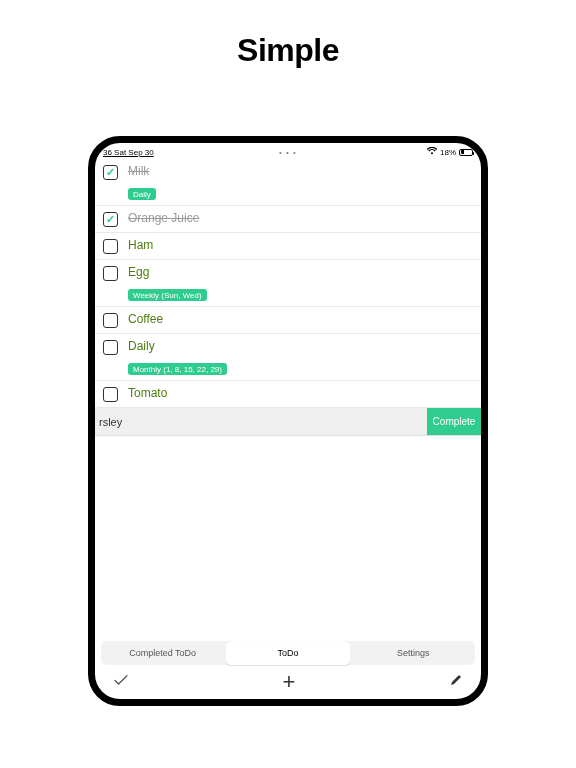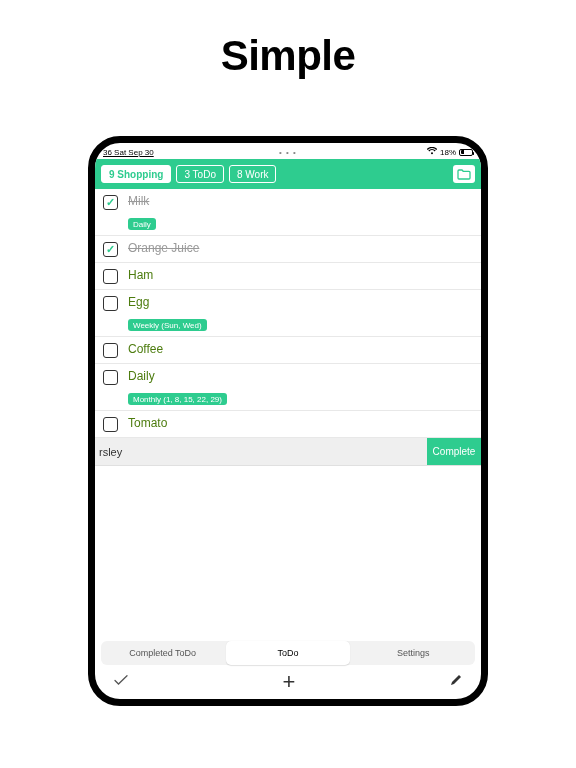--- a/index.html
+++ b/index.html
@@ -6,21 +6,21 @@
   body {
     background: #ffffff;
     font-family: -apple-system, BlinkMacSystemFont, "Helvetica Neue", Arial, sans-serif;
     width: 576px;
     height: 768px;
     overflow: hidden;
     position: relative;
   }
   .headline {
     text-align: center;
-    font-size: 42px;
+    font-size: 32px;
     font-weight: 800;
     letter-spacing: -0.5px;
     margin-top: 32px;
   }
   
   .device {
     position: absolute;
     left: 88px;
     top: 136px;
     width: 400px;
@@ -241,30 +241,20 @@
               <path d="M5 7.2a1 1 0 100-2 1 1 0 000 2zM1.3 3.5a5.2 5.2 0 017.4 0l-.9.9a4 4 0 00-5.6 0l-.9-.9zM-.2 2a7.2 7.2 0 0110.4 0l-.9.9a6 6 0 00-8.6 0L-.2 2z" fill="#000"></path>
             </svg>
         </span>
         <span>18%</span>
         <span class="battery-icon">
           <span class="battery-fill" style="width:3px"></span>
         </span>
       </span>
     </div>
 
-    <div class="top-bar">
-      <span class="chip active">9 Shopping</span>
-        <span class="chip">3 ToDo</span>
-        <span class="chip">8 Work</span>
-      <span class="folder-icon">
-        <svg width="14" height="11" viewBox="0 0 14 11">
-            <path d="M1 2a1 1 0 011-1h3l1.2 1.3H12a1 1 0 011 1V9a1 1 0 01-1 1H2a1 1 0 01-1-1V2z" fill="none" stroke="#2ecc8f" stroke-width="1.3"></path>
-          </svg>
-      </span>
-    </div>
 
     <div class="list" id="list-slot">
         <div class="row">
           <span class="checkbox checked"></span>
           <div class="row-body">
             <span class="row-label done">Milk</span>
             <span class="tag">Daily</span>
           </div>
         </div>
         <div class="row">

